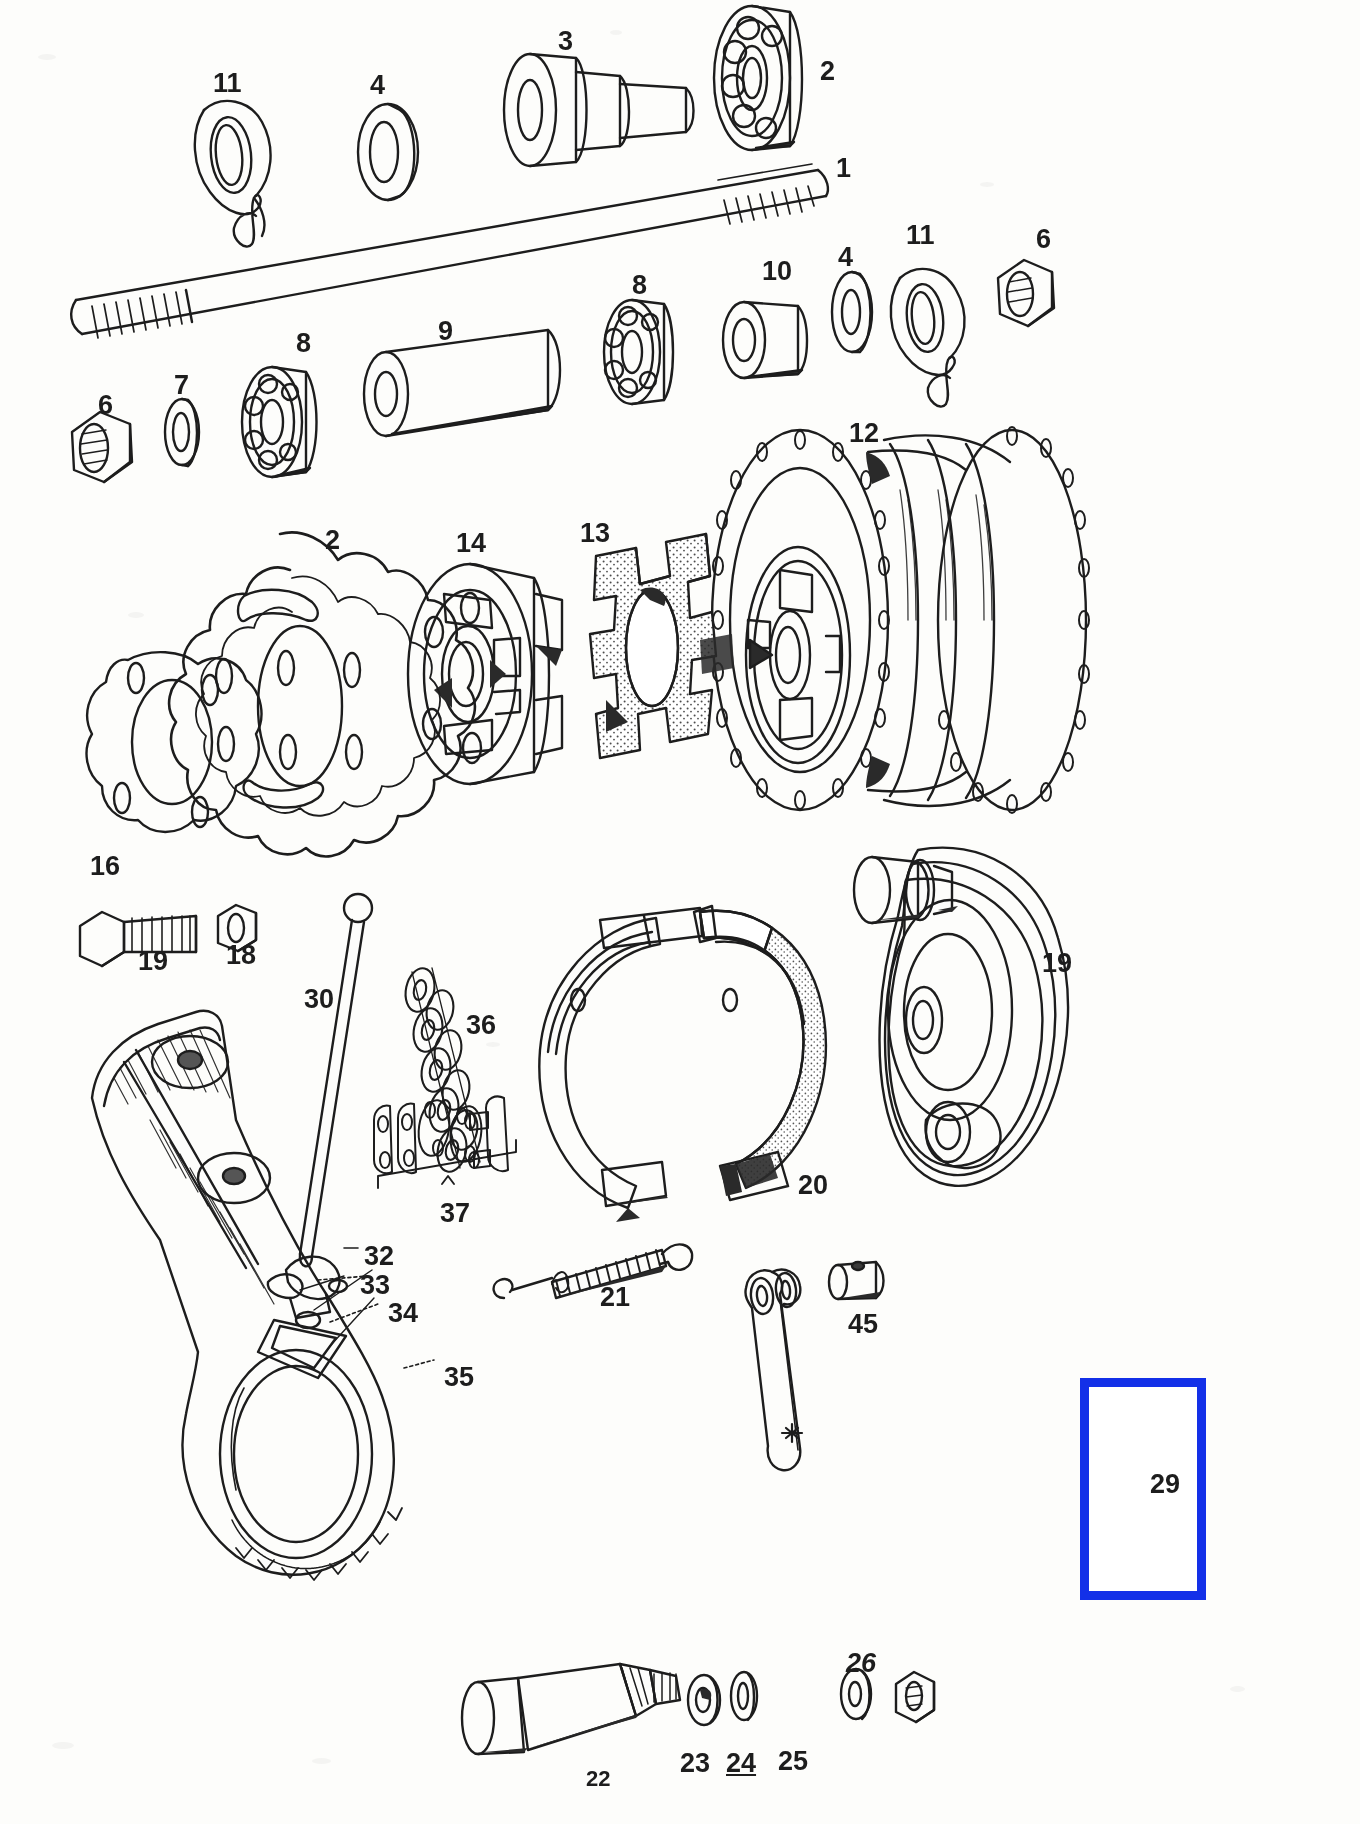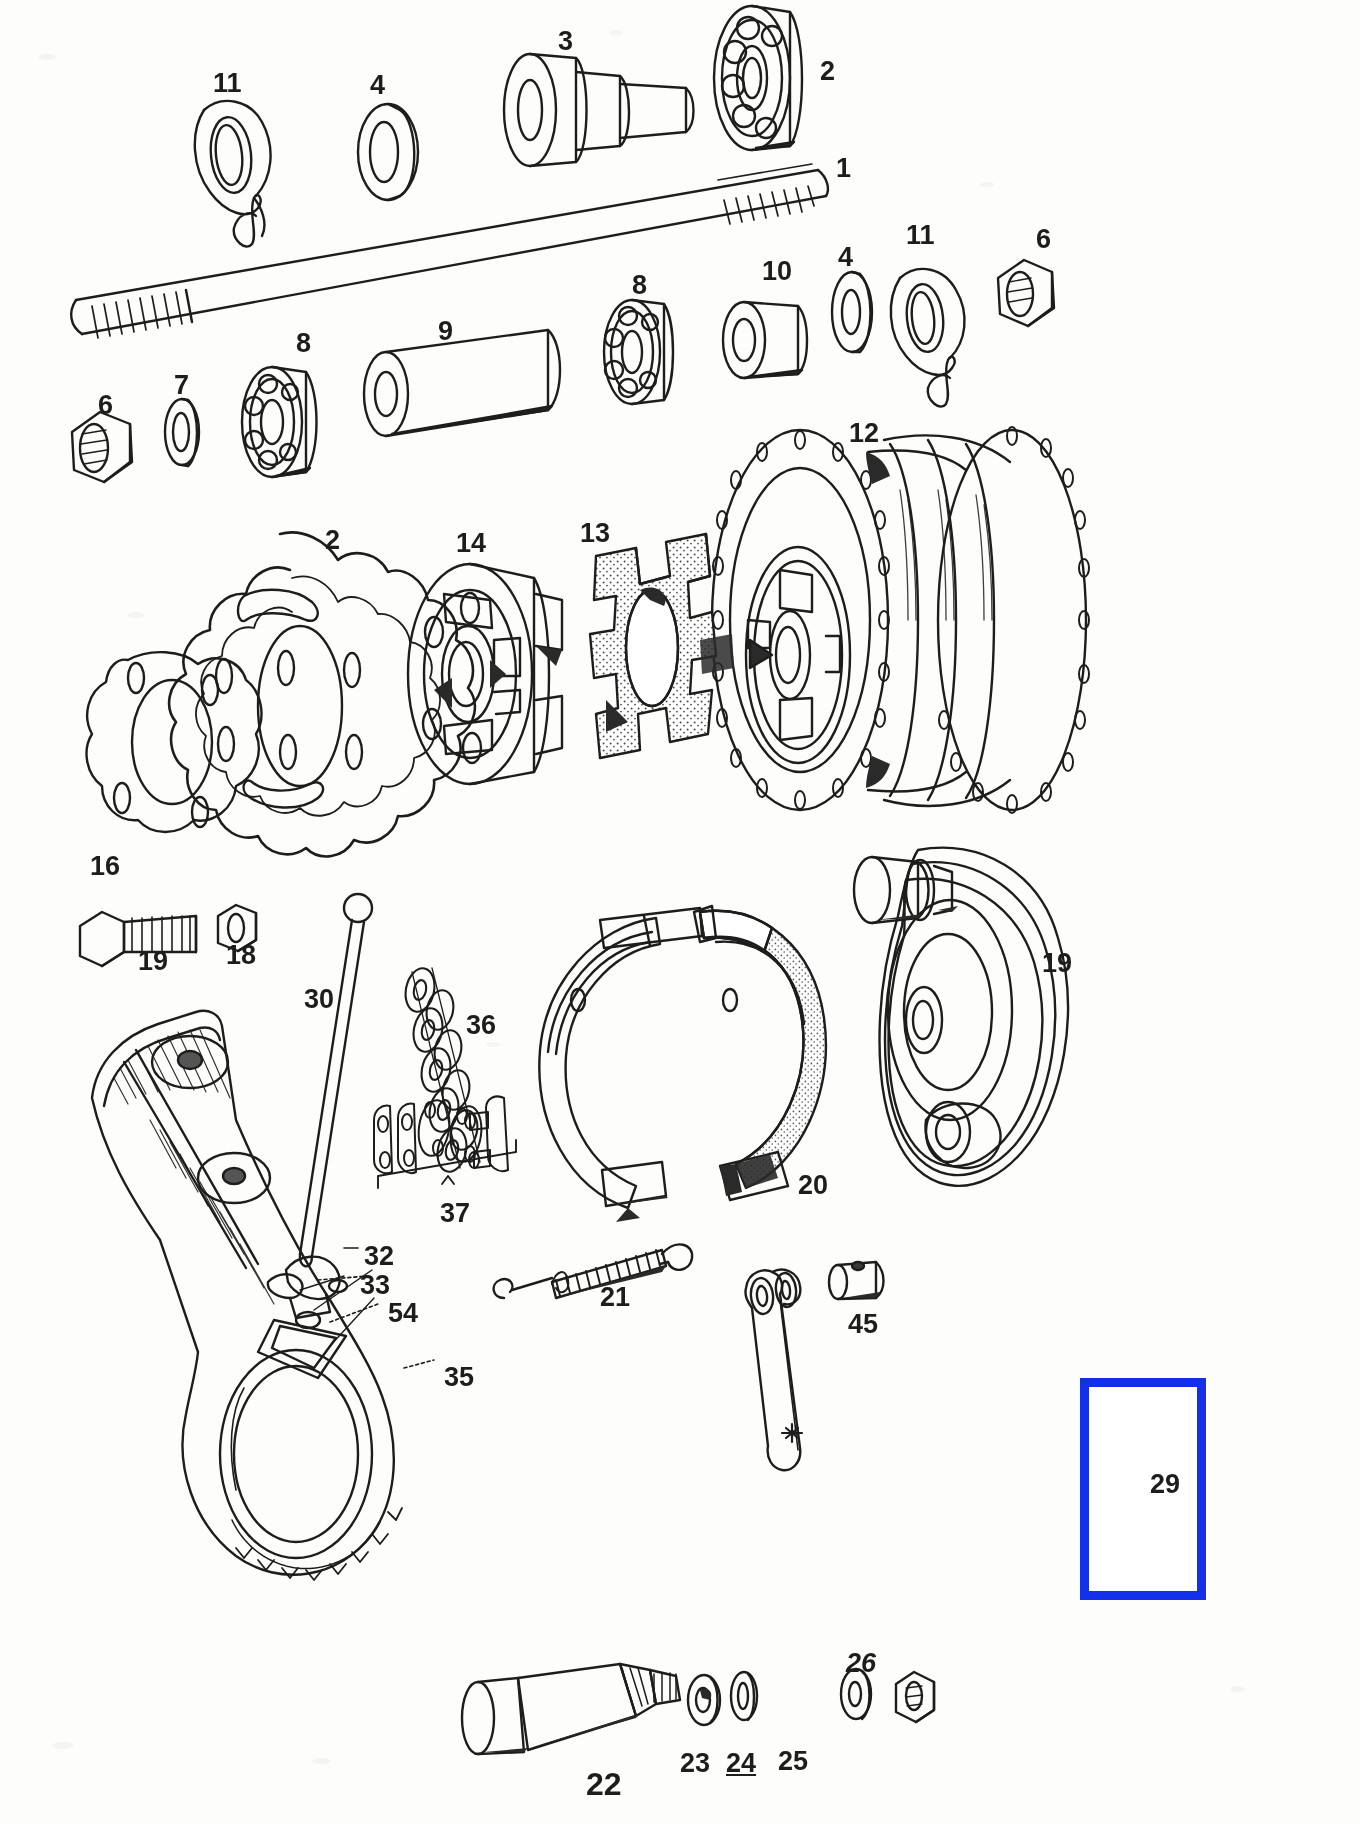--- a/index.html
+++ b/index.html
@@ -3,21 +3,21 @@
 <meta charset="utf-8">
 <style>
   html,body{margin:0;padding:0;background:#ffffff;}
   body{font-family:"Liberation Sans",sans-serif;}
   #page{position:relative;width:1360px;height:1824px;background:#fdfdfb;overflow:hidden;}
   #canvasWrap{position:absolute;inset:0;}
   svg.dw{position:absolute;left:0;top:0;width:1360px;height:1824px;}
   .lbl{position:absolute;font-family:"Liberation Sans",sans-serif;color:#1d1d1d;
        font-weight:700;line-height:1;white-space:nowrap;}
   .lbl.n{font-size:27px;}
-  .lbl.big{font-size:32px;}
+  .lbl.big{font-size:22px;}
   #hlBox{position:absolute;box-sizing:border-box;border:9px solid #1330e8;background:#ffffff;}
   .noise{position:absolute;background:#cfcfcf;opacity:.18;border-radius:50%;}
 </style>
 </head>
 <body>
 
 <div id="page" style="background: rgb(253, 253, 251);">
   <div id="canvasWrap">
 
   <svg class="dw" viewBox="0 0 1360 1824">
@@ -725,21 +725,21 @@
   <div class="lbl n" style="left:90px;top:853px;">16</div>
   <div class="lbl n" style="left:138px;top:948px;">19</div>
   <div class="lbl n" style="left:226px;top:942px;">18</div>
   <div class="lbl n" style="left:1042px;top:950px;">19</div>
   <div class="lbl n" style="left:304px;top:986px;">30</div>
   <div class="lbl n" style="left:466px;top:1012px;">36</div>
   <div class="lbl n" style="left:798px;top:1172px;">20</div>
   <div class="lbl n" style="left:440px;top:1200px;">37</div>
   <div class="lbl n" style="left:364px;top:1243px;">32</div>
   <div class="lbl n" style="left:360px;top:1272px;">33</div>
-  <div class="lbl n" style="left:388px;top:1300px;">54</div>
+  <div class="lbl n" style="left:388px;top:1300px;">34</div>
   <div class="lbl n" style="left:600px;top:1284px;">21</div>
   <div class="lbl n" style="left:848px;top:1311px;">45</div>
   <div class="lbl n" style="left:444px;top:1364px;">35</div>
   <div class="lbl n" style="left:680px;top:1750px;">23</div>
   <div class="lbl n" style="left:726px;top:1750px;text-decoration:underline;">24</div>
   <div class="lbl n" style="left:778px;top:1748px;">25</div>
   <div class="lbl n" style="left:846px;top:1650px;font-style:italic;">26</div>
   <div class="lbl n" style="left:902px;top:1840px;">27</div>
   <div class="lbl big" style="left:586px;top:1768px;">22</div>
 

